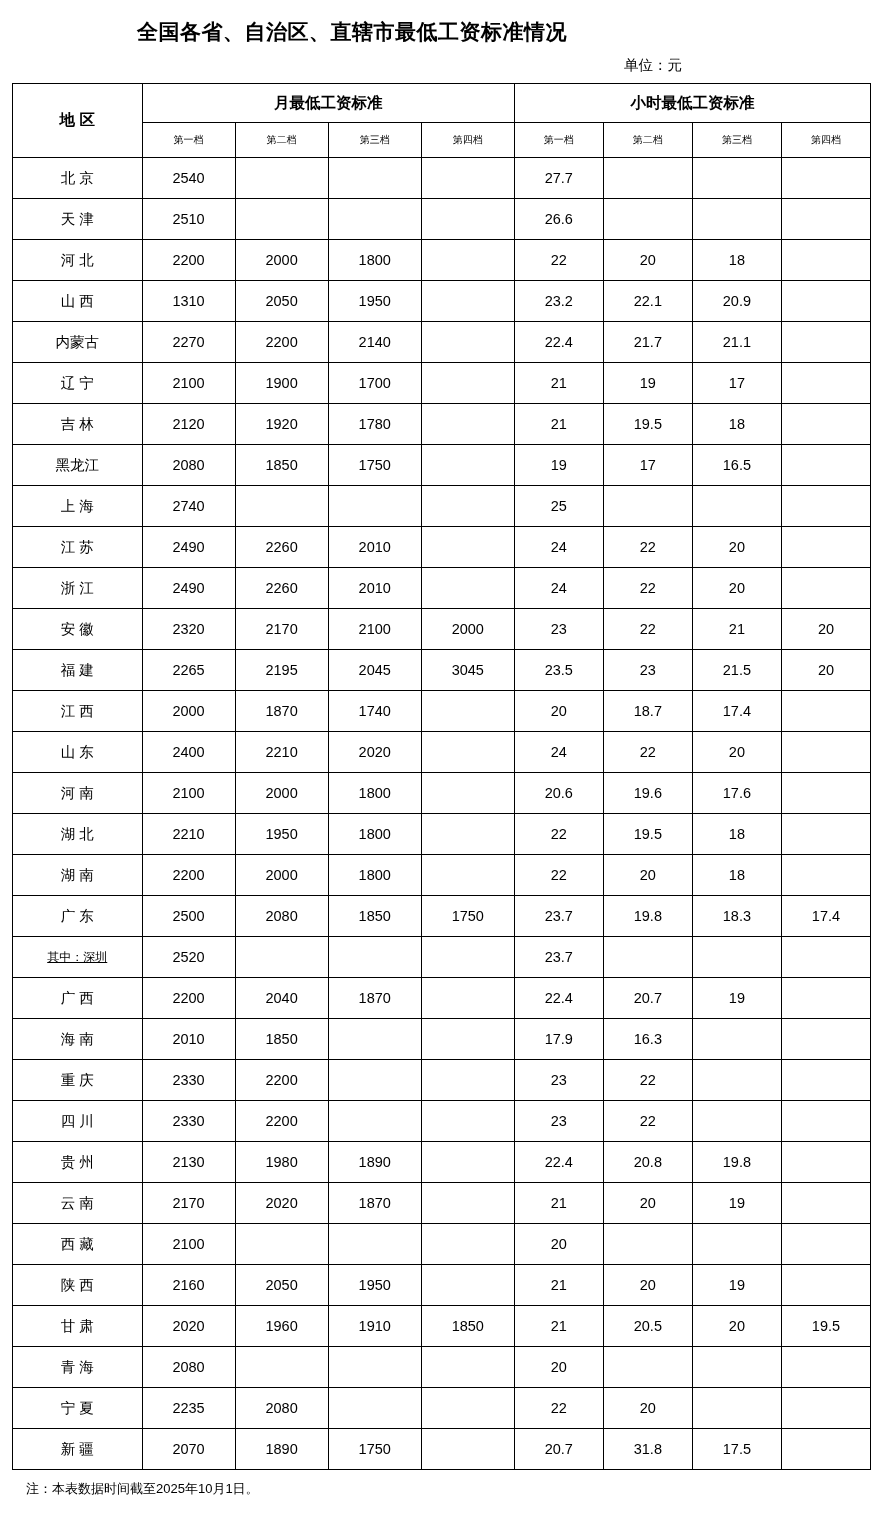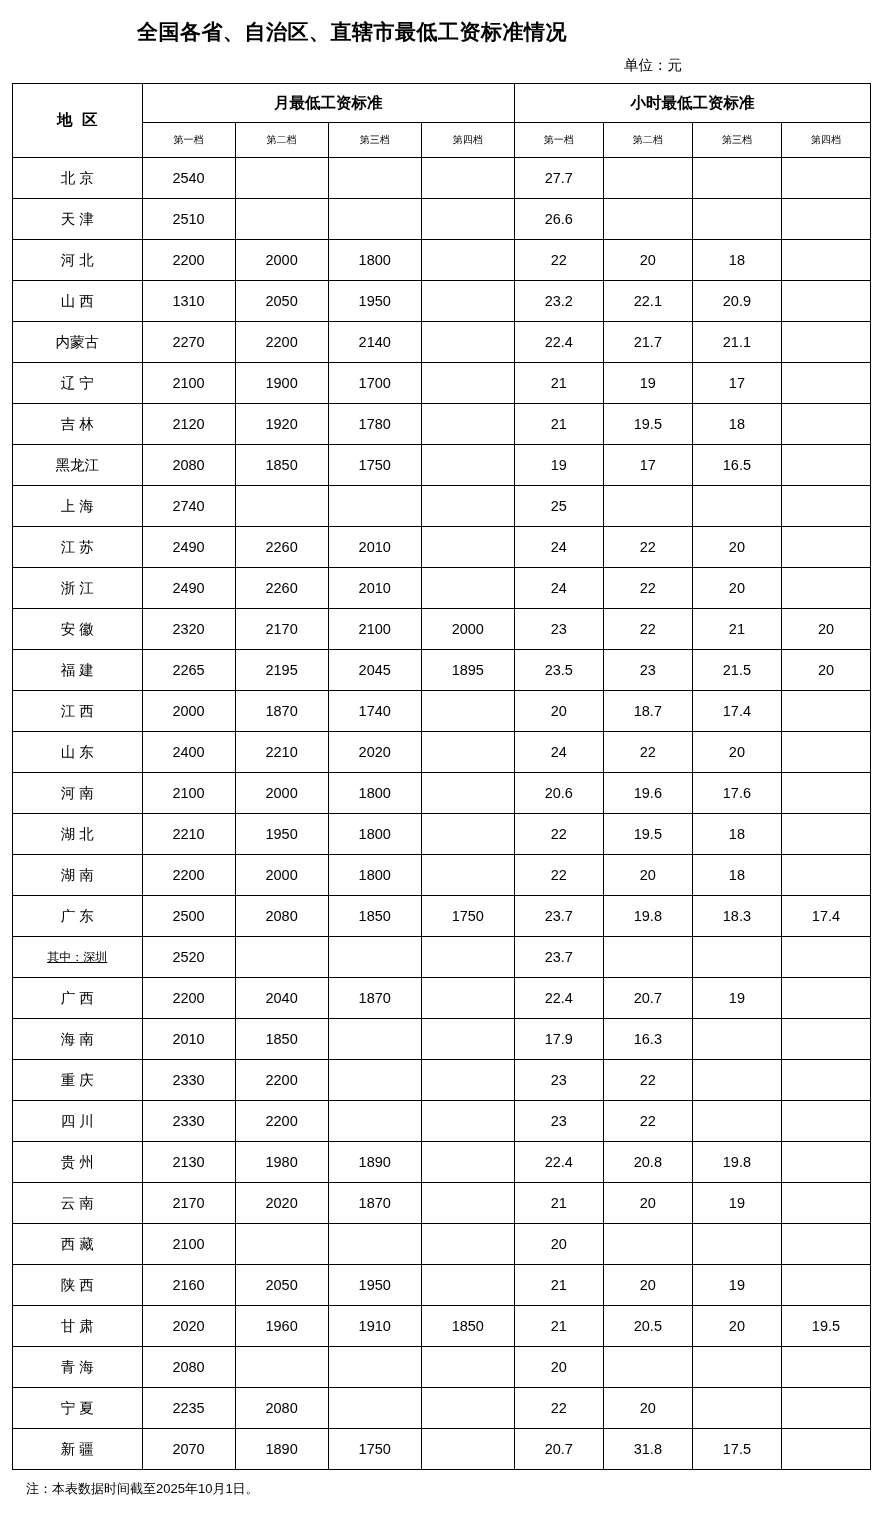--- a/index.html
+++ b/index.html
@@ -47,21 +47,20 @@
     font-weight: normal;
   }
   table.wage th.group {
     font-size: 15.5px;
     font-weight: bold;
     height: 38px;
   }
   table.wage th.region {
     font-size: 15.5px;
     font-weight: bold;
-    font-family: Liberation Mono, monospace;
   }
   table.wage th.sub {
     font-size: 10px;
     height: 34px;
   }
   td.region-cell {
     font-size: 15px;
   }
   td.region-cell.sub-region {
     font-size: 12px;
@@ -251,21 +250,21 @@
           <td>23</td>
           <td>22</td>
           <td>21</td>
           <td>20</td>
         </tr>
         <tr>
           <td class="region-cell">福 建</td>
           <td>2265</td>
           <td>2195</td>
           <td>2045</td>
-          <td>1895</td>
+          <td>3045</td>
           <td>23.5</td>
           <td>23</td>
           <td>21.5</td>
           <td>20</td>
         </tr>
         <tr>
           <td class="region-cell">江 西</td>
           <td>2000</td>
           <td>1870</td>
           <td>1740</td>

